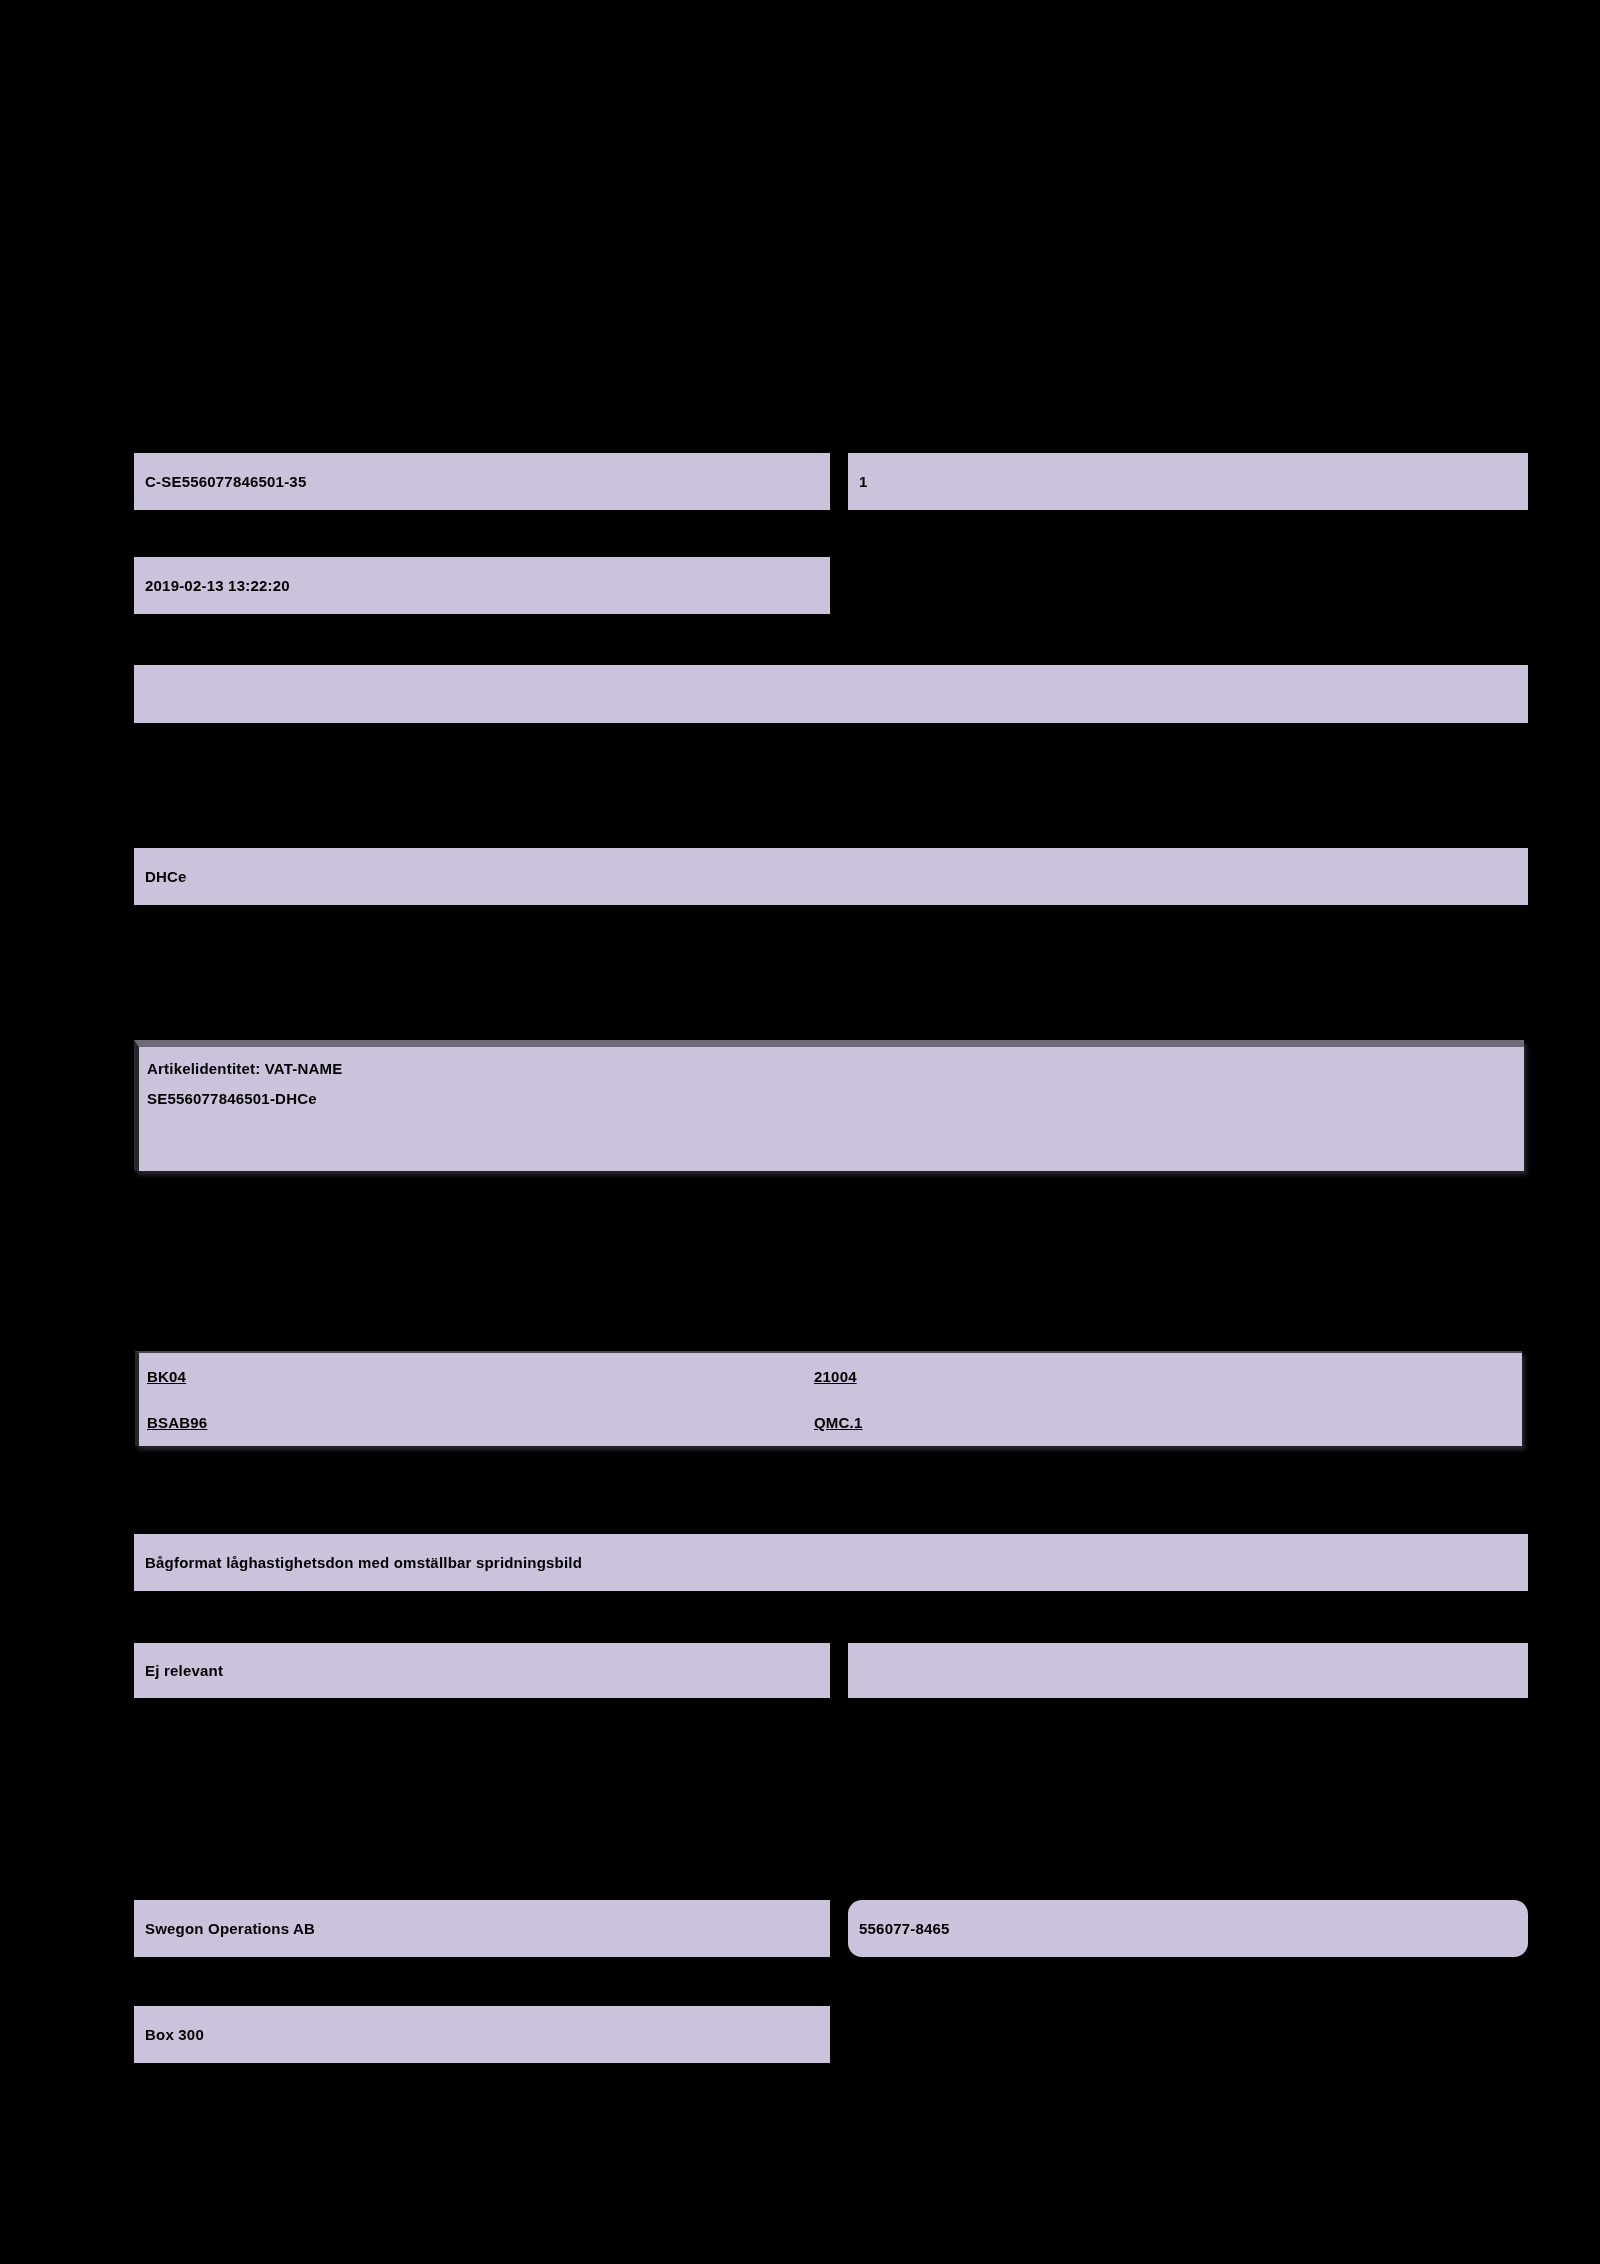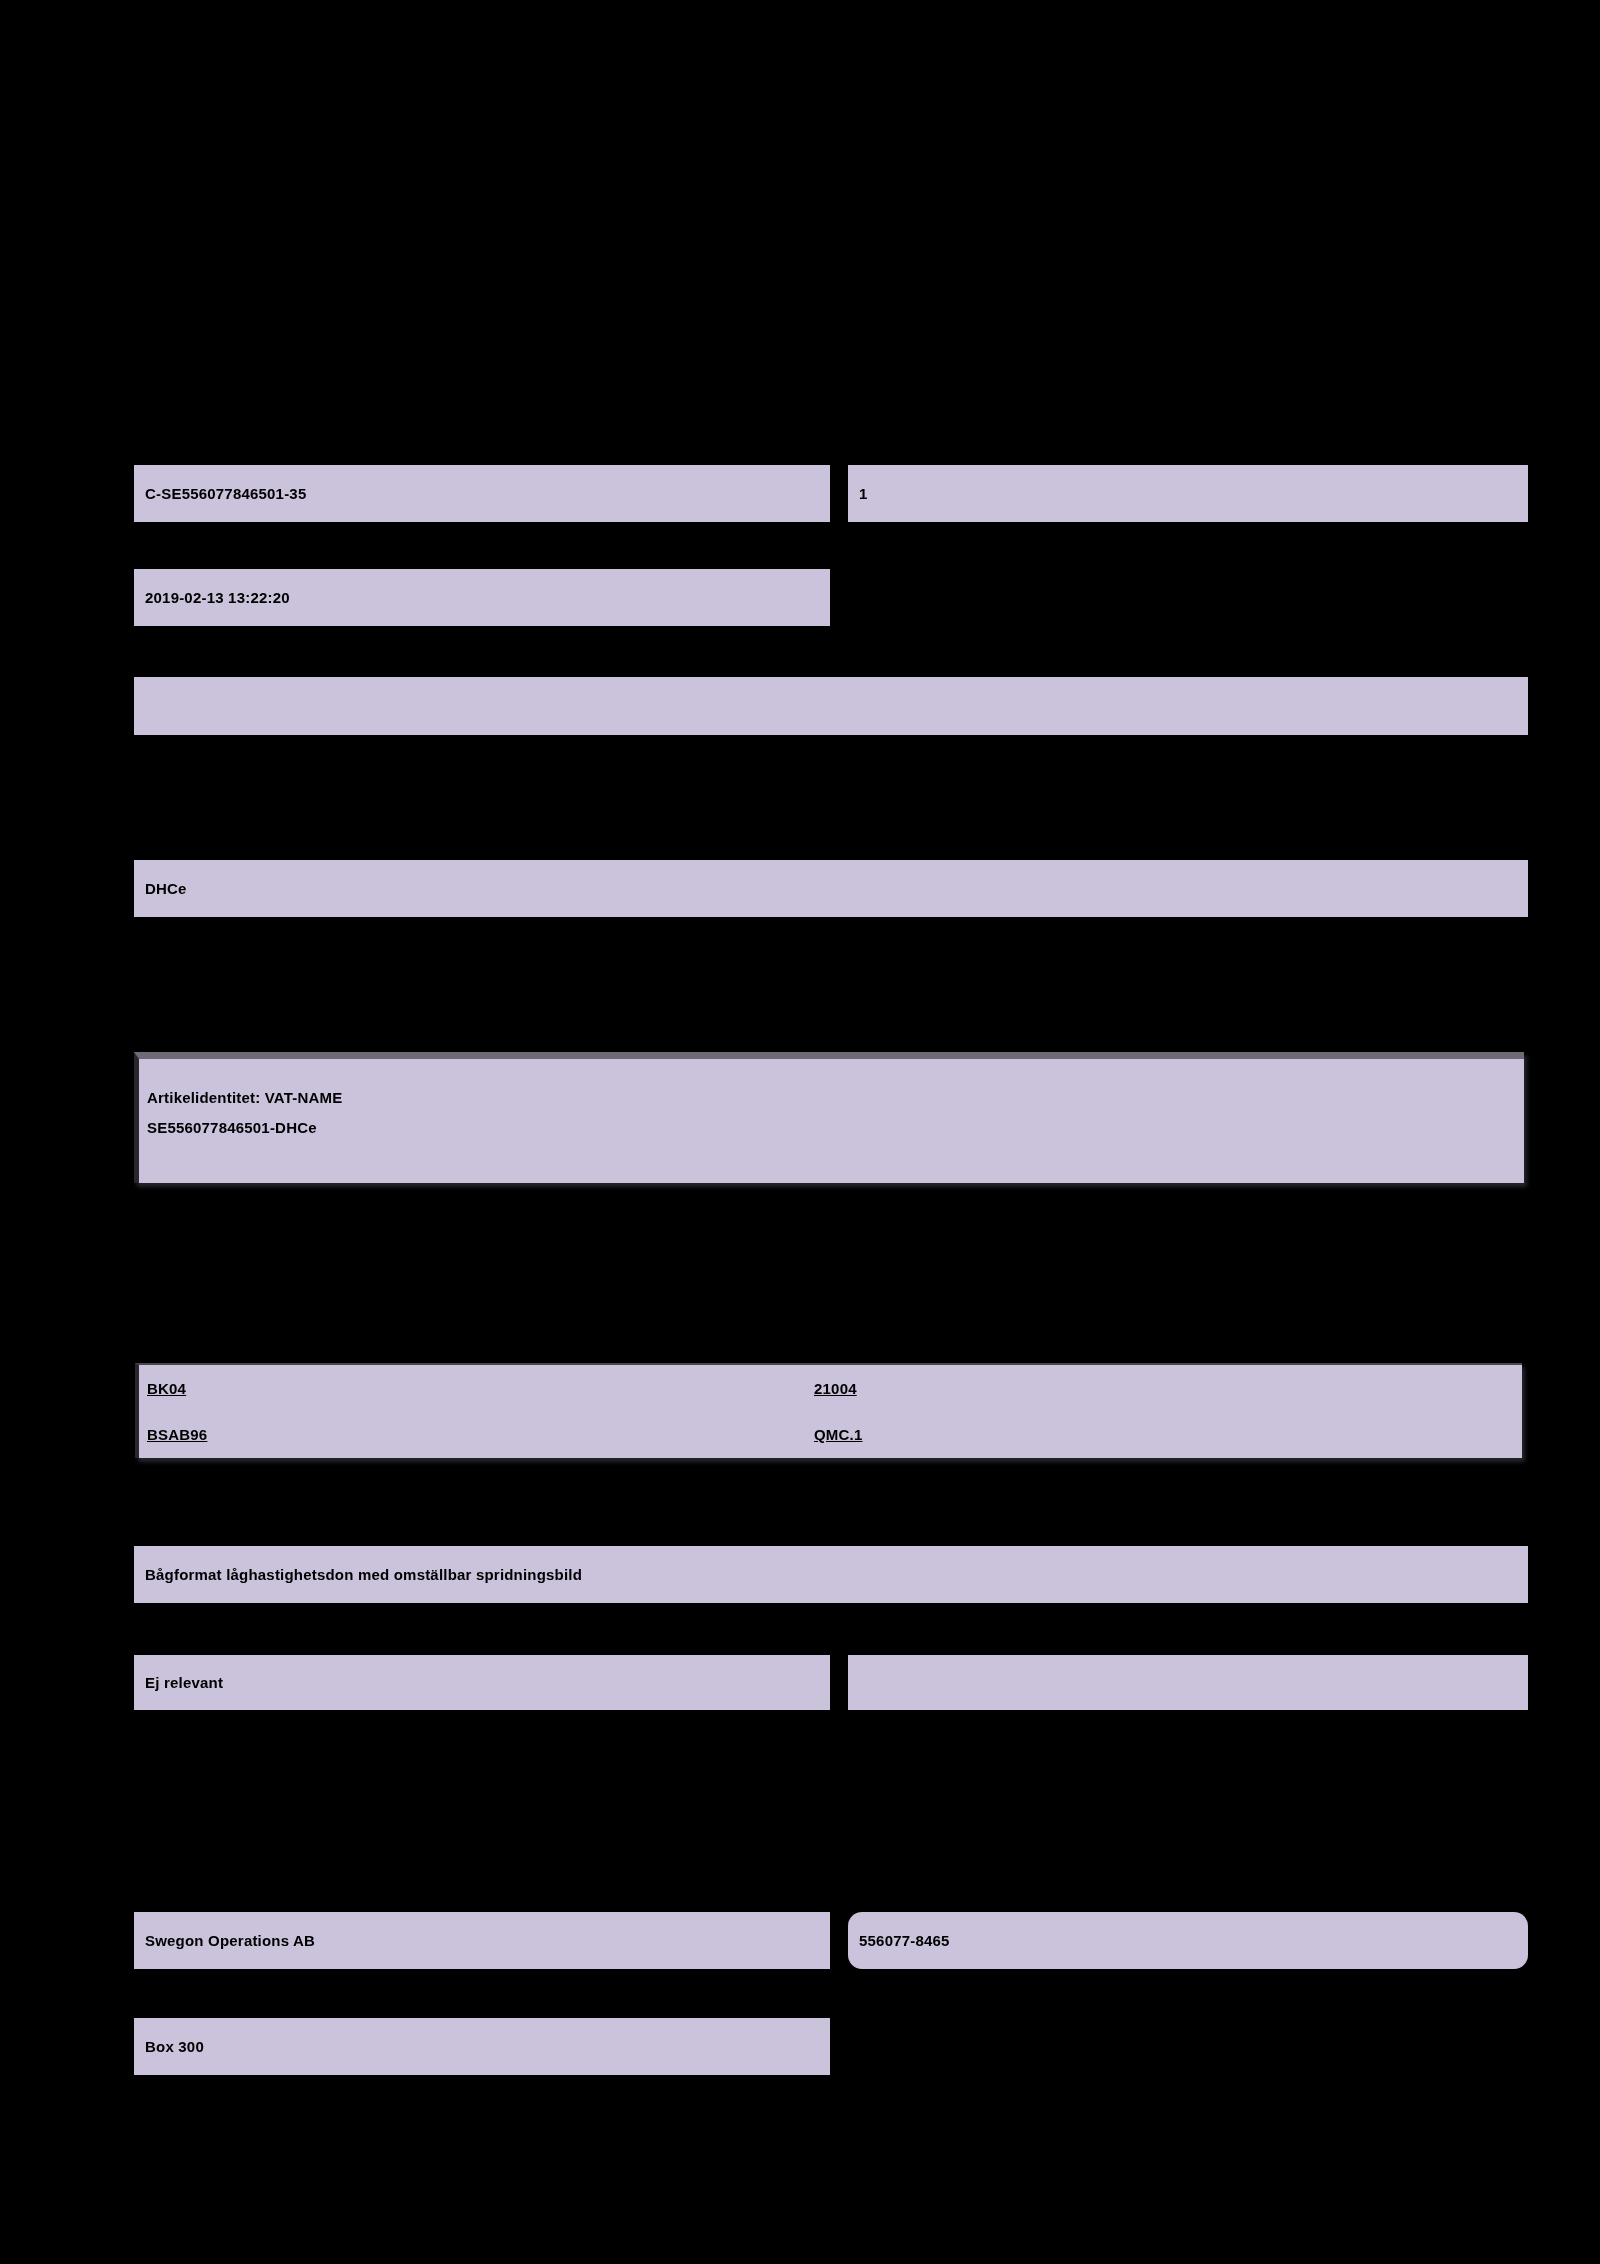--- a/index.html
+++ b/index.html
@@ -8,21 +8,20 @@
     width: 1600px;
     height: 2264px;
     position: relative;
     font-family: "Liberation Sans", sans-serif;
     overflow: hidden;
   }
   .page {
     position: absolute;
     inset: 0;
     background: #000;
-    margin-top: 12px;
   }
   .field {
     position: absolute;
     background: #cbc2db;
     color: #000;
     font-size: 15px;
     font-weight: 700;
     display: flex;
     align-items: center;
     padding: 0 11px;
@@ -49,21 +48,21 @@
   .textbox {
     position: absolute;
     background: #cbc2db;
     color: #000;
     font-size: 15px;
     font-weight: 700;
     letter-spacing: 0.2px;
     border-top: 7px solid #6f6a76;
     border-left: 5px solid #29262e;
     box-shadow: 3px 4px 4px rgba(70,68,80,0.55);
-    padding: 24px 10px 0 8px;
+    padding: 7px 10px 0 8px;
     overflow: hidden;
   }
   .box-identity { left:134px; top:1040px; width:1390px; height:131px; }
   .box-identity .line { line-height: 30px; white-space: nowrap; }
 
   .box-class {
     left:135px; top:1351px; width:1387px; height:95px;
     border-top-width: 2px;
     border-top-color: #49454f;
     border-left-width: 4px;

